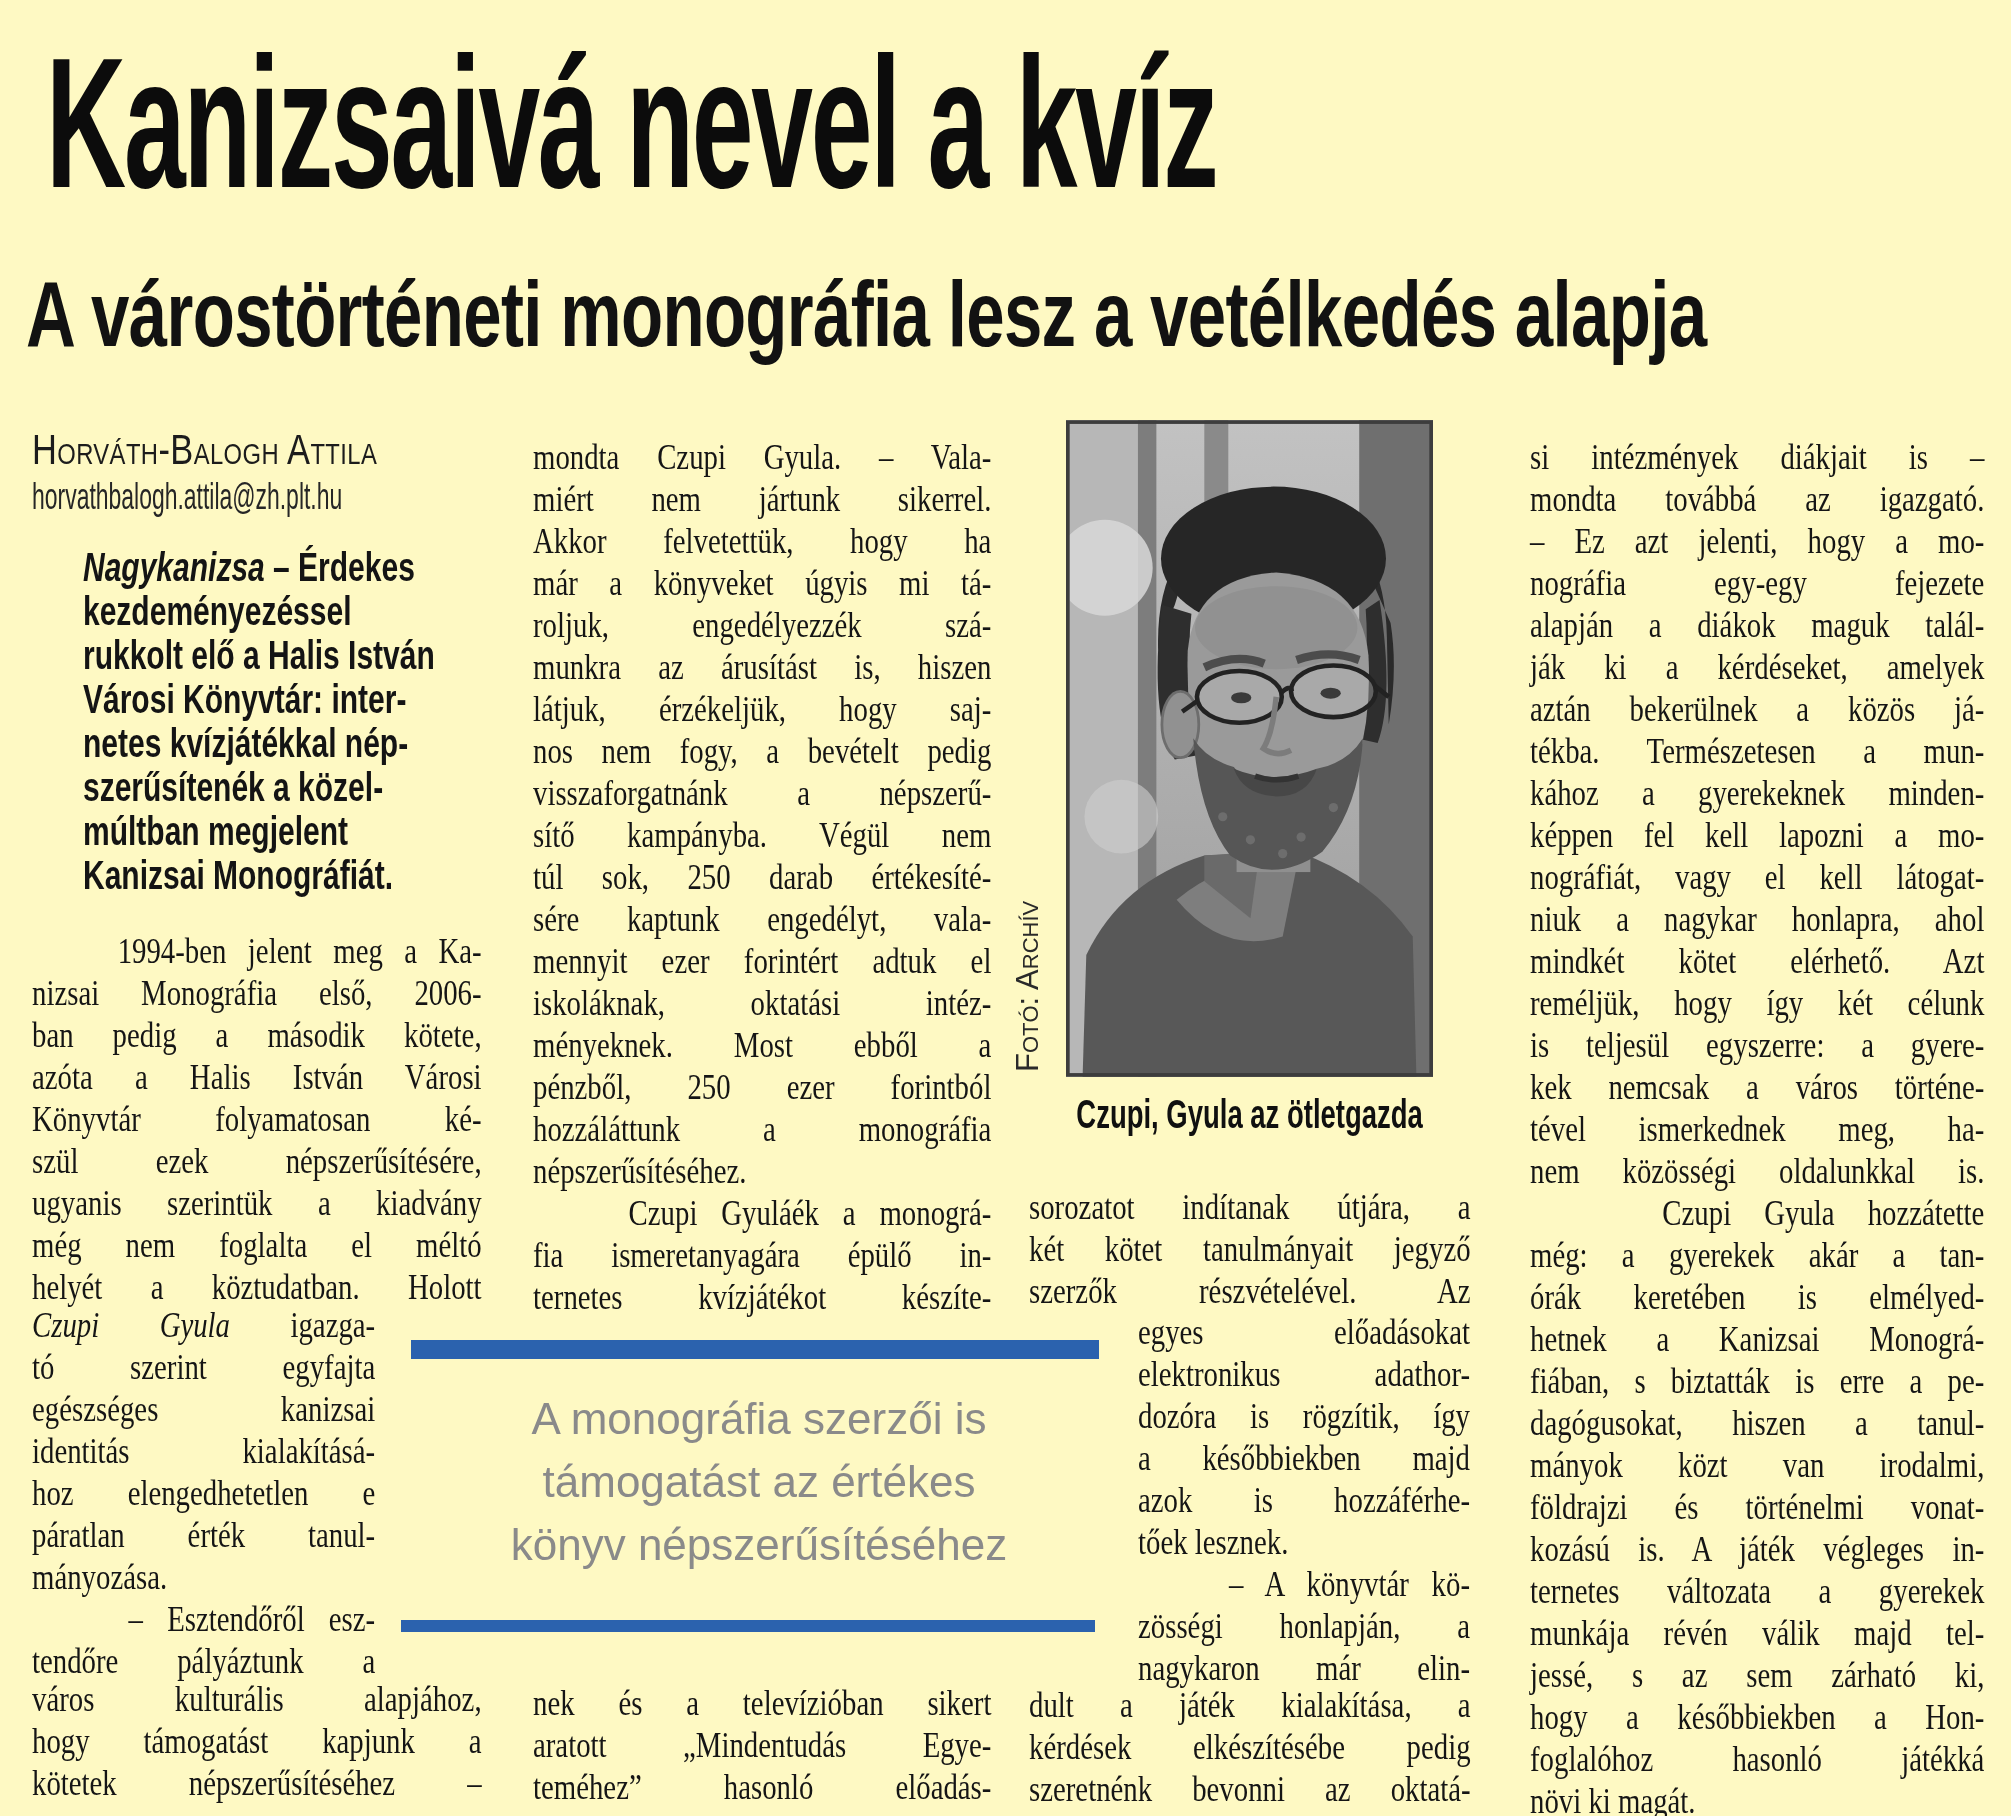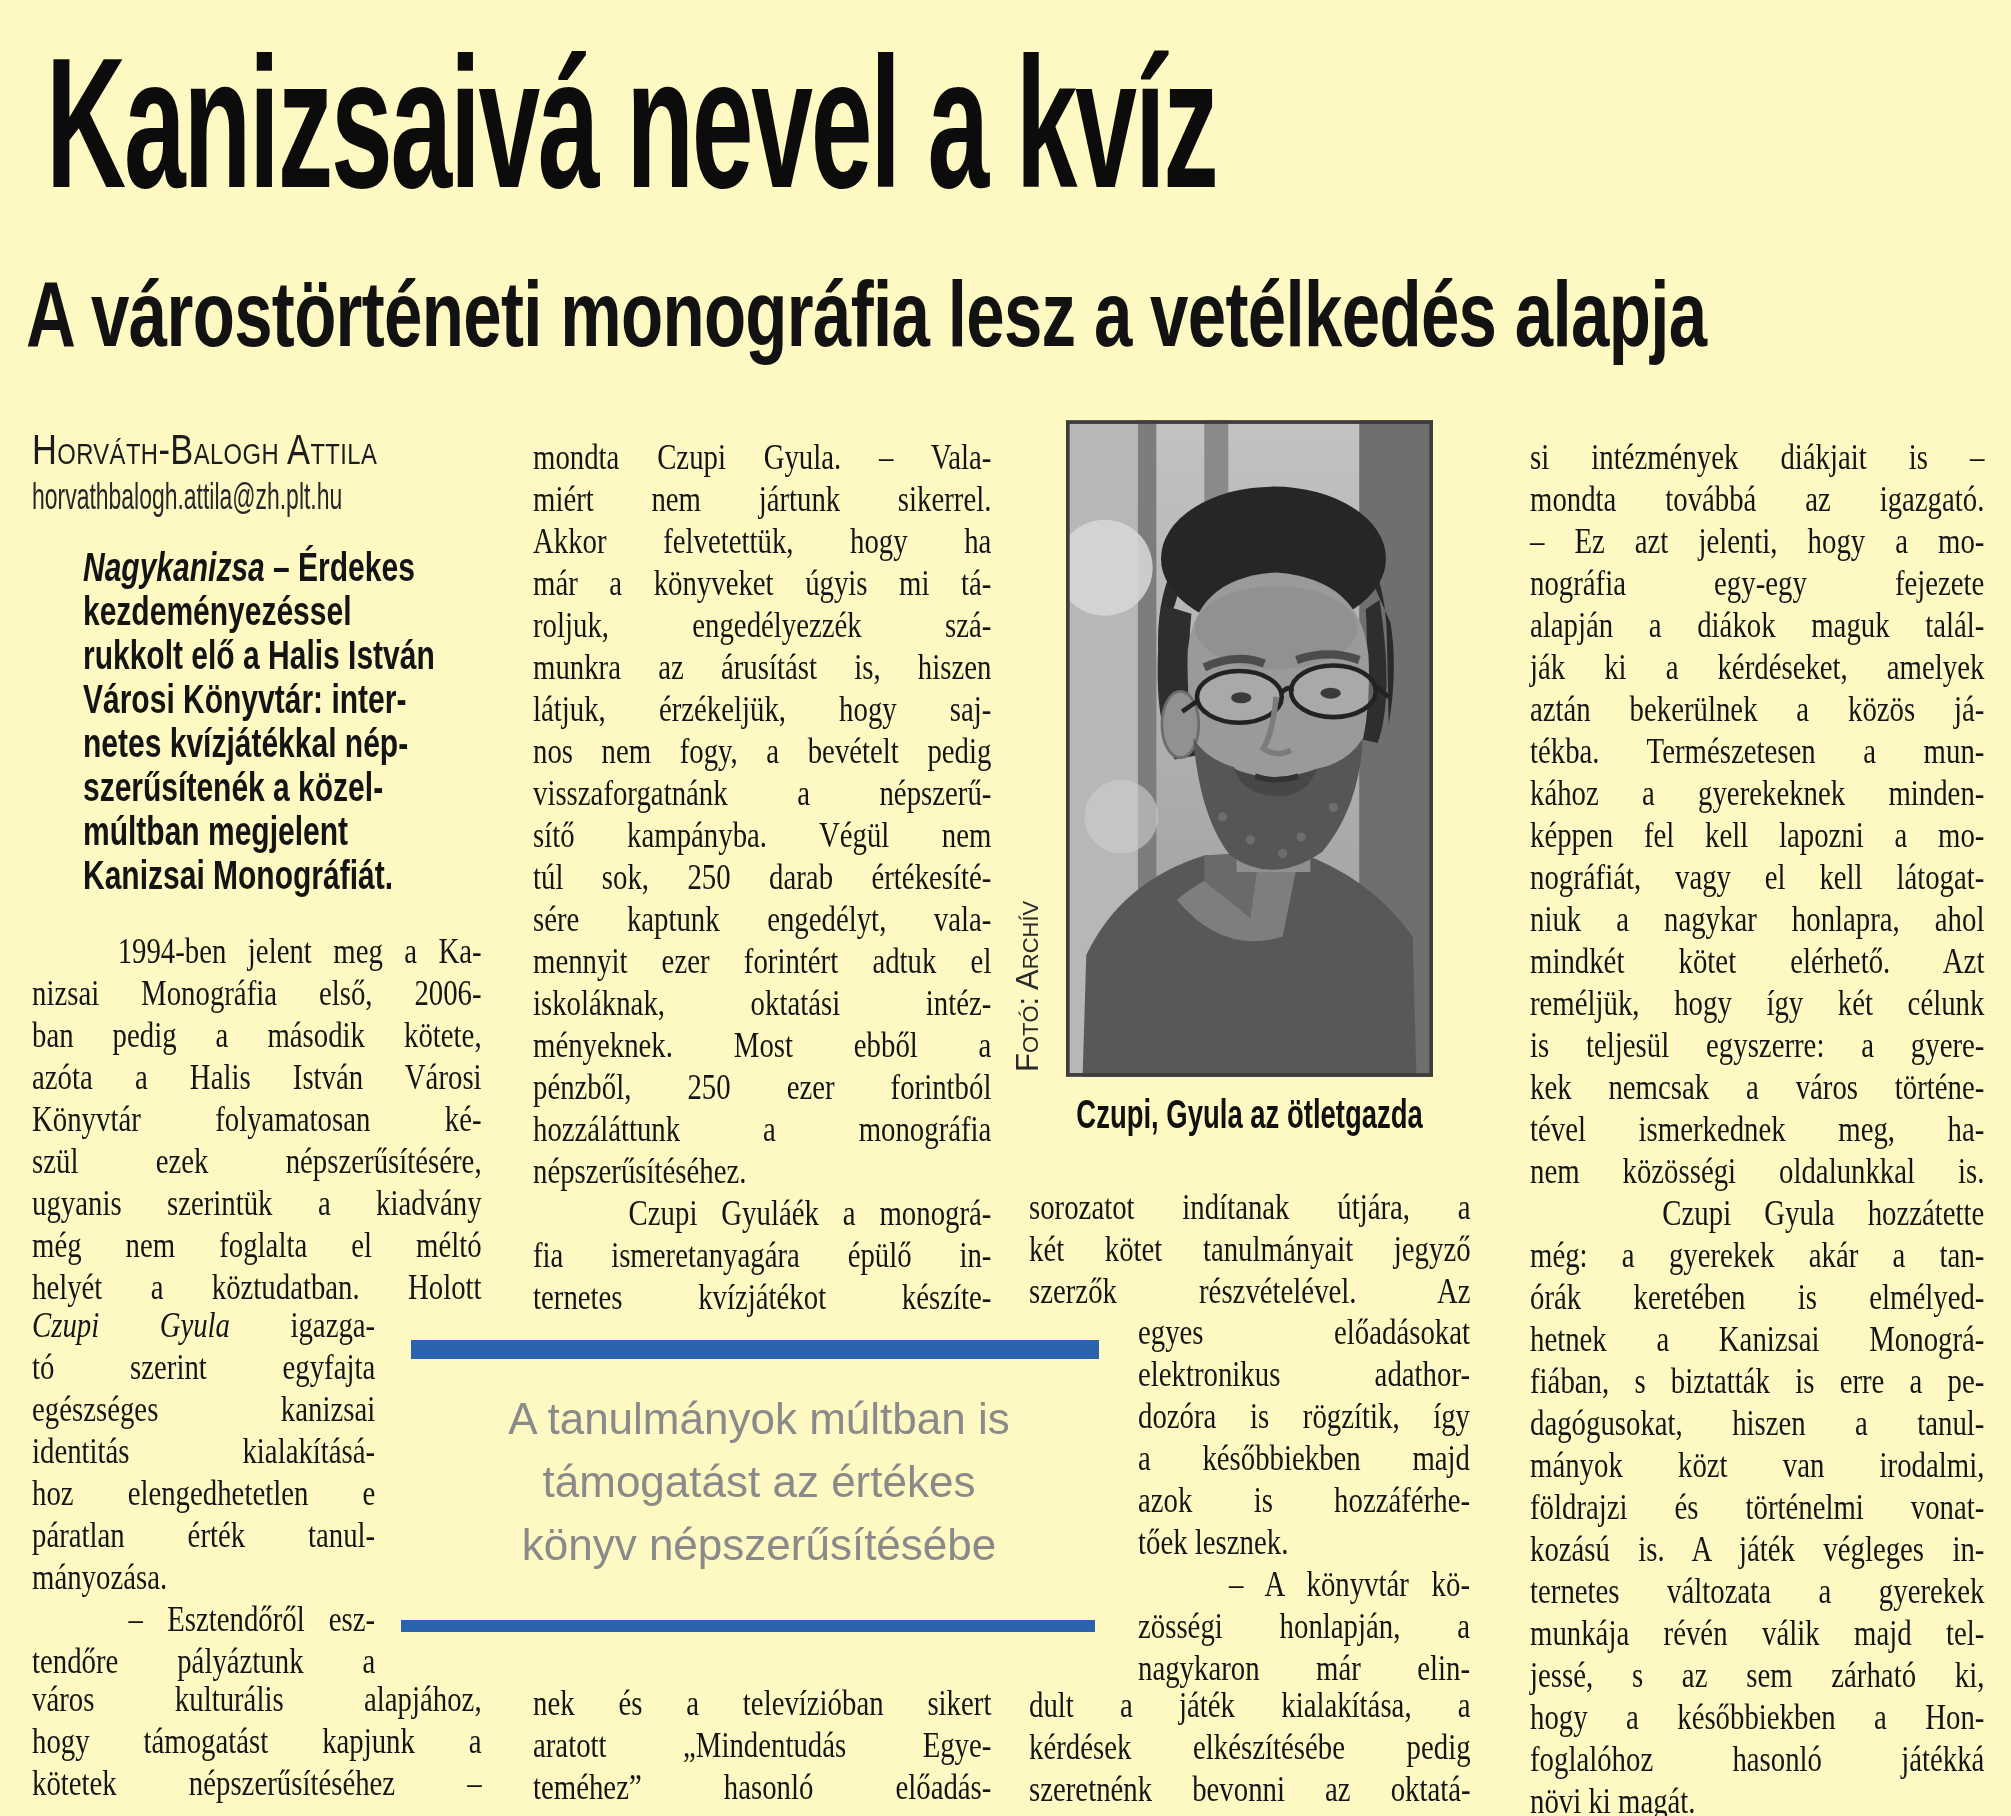--- a/index.html
+++ b/index.html
@@ -114,23 +114,23 @@
       <div class="tline">ternetes kvízjátékot készíte-</div>
     </div>
   <div class="block serif" style="left:533px;top:1682px;width:573px;transform:scaleX(0.8);">
       <div class="tline">nek és a televízióban sikert</div>
       <div class="tline">aratott „Mindentudás Egye-</div>
       <div class="tline">teméhez” hasonló előadás-</div>
     </div>
 
   <div class="qbar" style="left: 411px; top: 1340px; width: 688px; background: rgb(43, 98, 174);"></div>
   <div class="block quote center" style="color: rgb(138, 138, 138);">
-      <div class="tline">A tanulmányok múltban is</div>
+      <div class="tline">A monográfia szerzői is</div>
       <div class="tline">támogatást az értékes</div>
-      <div class="tline">könyv népszerűsítésébe</div>
+      <div class="tline">könyv népszerűsítéséhez</div>
     </div>
   <div class="qbar2" style="left: 401px; top: 1620px; width: 694px; background: rgb(43, 98, 174);"></div>
 
   <div class="photo">
     <svg viewBox="0 0 398 712" xmlns="http://www.w3.org/2000/svg">
       <defs>
         <linearGradient id="bgg" x1="0" y1="0" x2="0" y2="1">
           <stop offset="0" stop-color="#c2c2c2"></stop>
             <stop offset="1" stop-color="#9b9b9b"></stop>
         </linearGradient>

